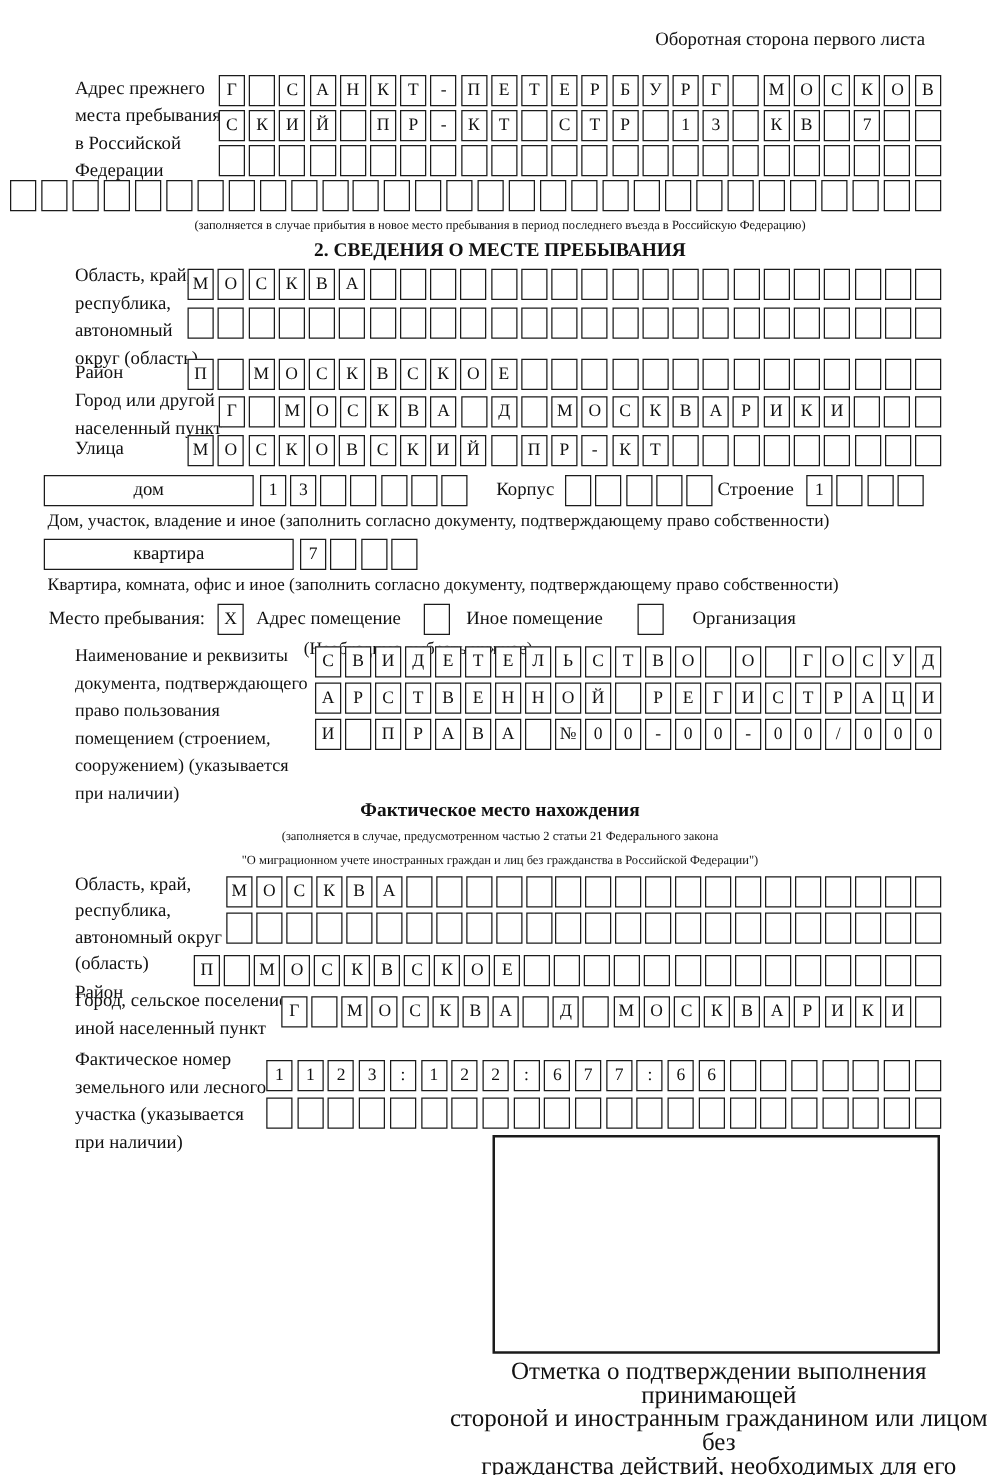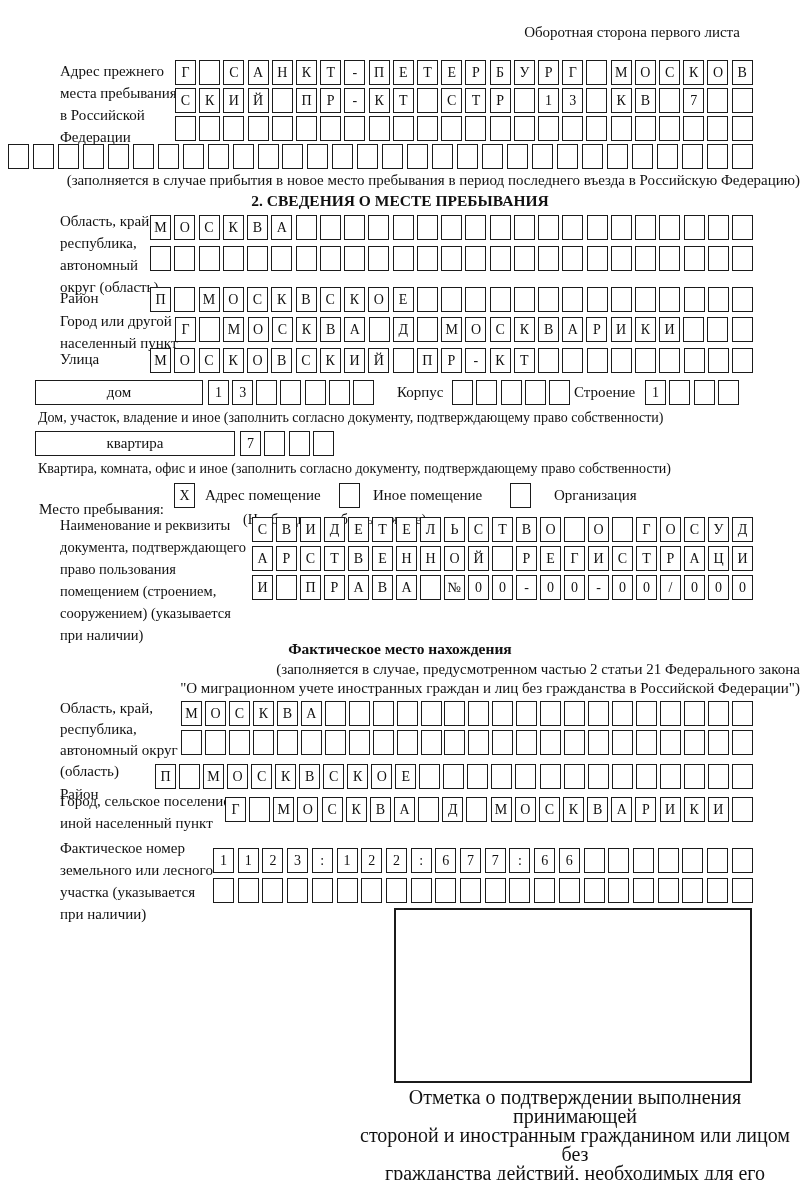--- a/index.html
+++ b/index.html
@@ -2,21 +2,21 @@
 <html><head>
 <meta charset="utf-8">
 <style>
   html,body{margin:0;padding:0;background:#e8e8e8;}
   .page{
     position:relative;width:800px;height:1180px;background:#ffffff;
     font-family:"Liberation Serif","DejaVu Serif",serif;color:#111;
     margin:0 auto;overflow:hidden;
   }
   .t{position:absolute;font-size:15px;line-height:17px;white-space:nowrap;}
-  .t.small{font-size:15px;text-align:right;}
+  .t.small{font-size:10px;}
   .t.cap{font-size:14px;}
   .t.lbl2{font-size:14.5px;}
   .t.bold{font-weight:bold;}
   .center{position:absolute;left:0;width:800px;text-align:center;white-space:nowrap;}
   .cells{position:absolute;display:flex;justify-content:space-between;height:25px;}
   .cell{
     width:21px;height:25px;box-sizing:border-box;border:1.5px solid #1b1b1b;
     display:inline-flex;align-items:center;justify-content:center;
     font-size:14px;flex:0 0 auto;background:#fff;
   }
@@ -335,21 +335,21 @@
       <span>квартира</span>
     </div>
   <div class="cells" style="top:431px;left:240px;width:94px">
       <span class="cell">7</span>
       <span class="cell"></span>
       <span class="cell"></span>
       <span class="cell"></span>
     </div>
   <div class="t cap" style="top:460px;left:38px">Квартира, комната, офис и иное (заполнить согласно документу, подтверждающему право собственности)</div>
 
-  <div class="t" style="top:501px;left:39px">Место пребывания:</div>
+  <div class="t" style="top:487px;left:39px">Место пребывания:</div>
   <div class="cbox" style="top:483px;left:174px">X</div>
   <div class="t" style="top:487px;left:205px">Адрес помещение</div>
   <div class="cbox" style="top:483px;left:339px"></div>
   <div class="t" style="top:487px;left:373px">Иное помещение</div>
   <div class="cbox" style="top:483px;left:510px"></div>
   <div class="t" style="top:487px;left:554px">Организация</div>
   <div class="t cap" style="top:511px;left:243px">(Необходимо выбрать нужное)</div>
 
   <div class="t lbl2" style="top:517px;left:60px">Наименование и реквизиты</div>
   <div class="t lbl2" style="top:539px;left:60px">документа, подтверждающего</div>

